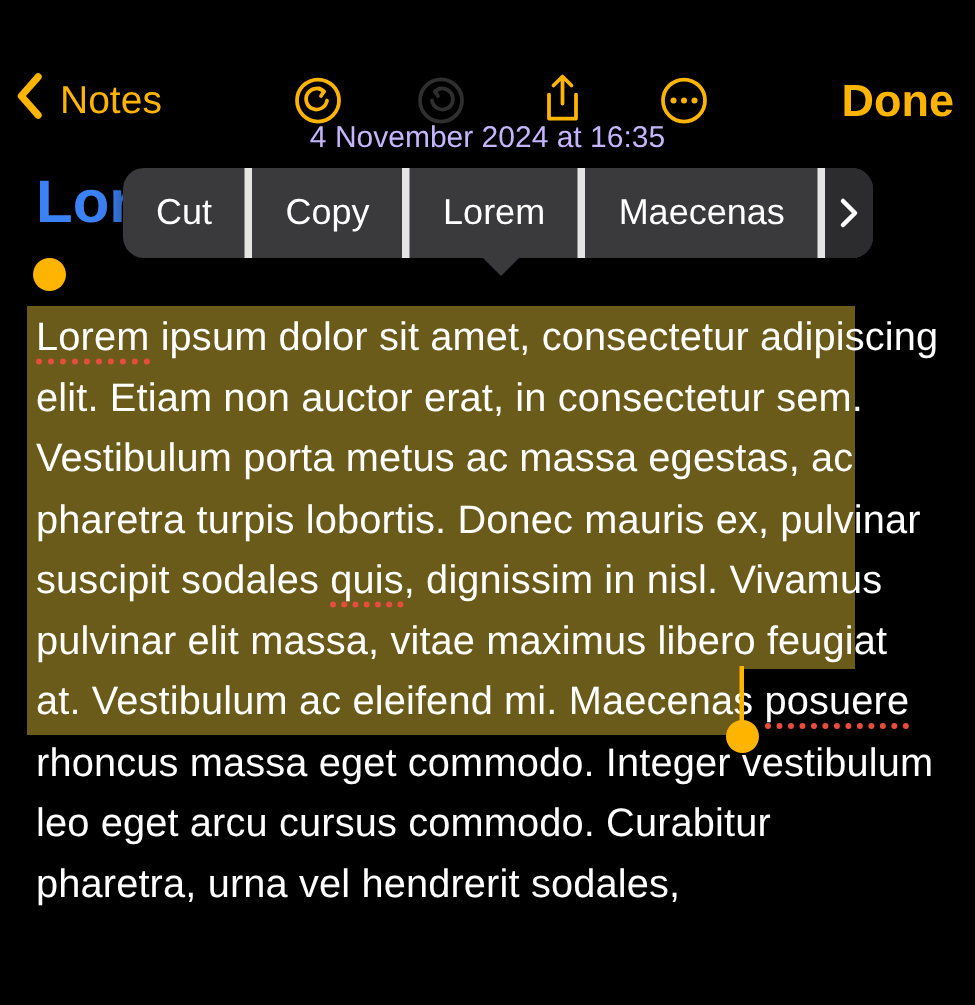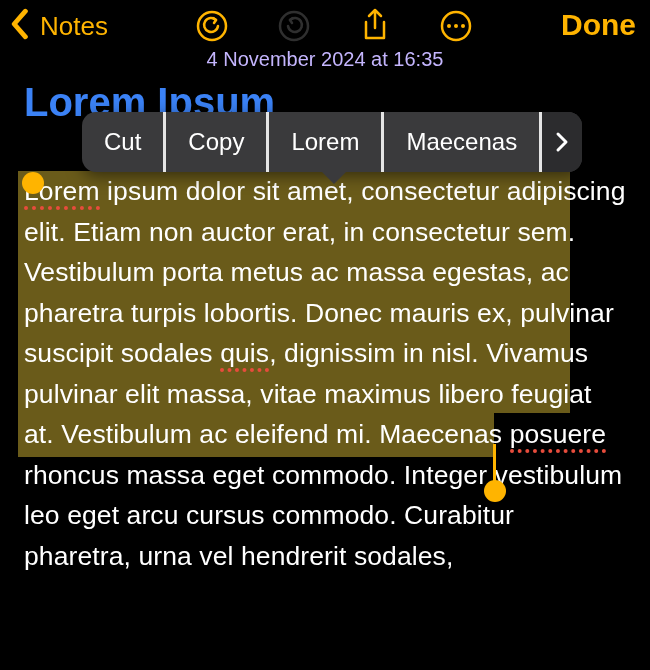--- a/index.html
+++ b/index.html
@@ -10,24 +10,25 @@
     body {
       width: 650px;
       height: 670px;
       background: #000;
       font-family: -apple-system, BlinkMacSystemFont, 'Helvetica Neue', sans-serif;
       overflow: hidden;
       position: relative;
     }
     .toolbar {
       display: flex;
-      align-items: flex-start;
+      align-items: flex-end;
       justify-content: space-between;
       padding: 8px 14px 8px 8px;
       height: 60px;
+      margin-top: 33px;
     }
     .toolbar-left {
       display: flex;
       align-items: center;
       gap: 4px;
     }
     .toolbar-center {
       display: flex;
       align-items: center;
       gap: 50px;
@@ -155,21 +156,21 @@
       box-shadow: 0 4px 16px rgba(0,0,0,0.5);
     }
     .context-menu-item {
       display: flex;
       align-items: center;
       justify-content: center;
       color: #fff;
       font-size: 24px;
       font-weight: 400;
       padding: 0 22px;
-      border-right: 3px solid #e5e5e5;
+      border-right: 5px solid #e5e5e5;
     }
     .context-menu-item:last-child {
       border-right: none;
     }
     .context-menu-arrow-item {
       display: flex;
       align-items: center;
       justify-content: center;
       background: #2c2c2e;
       width: 50px;

